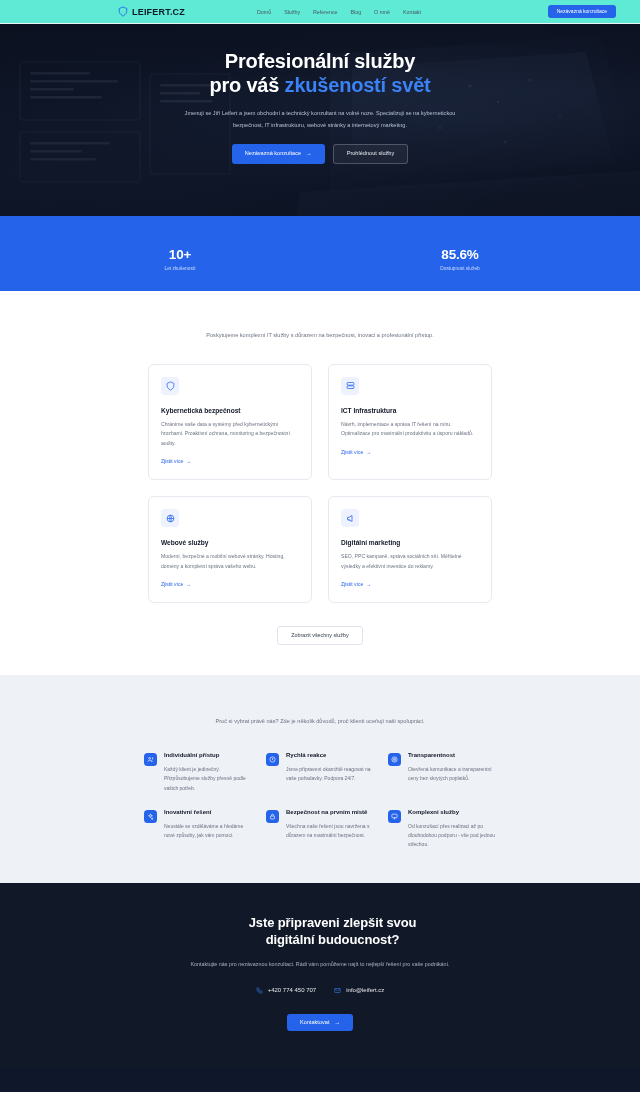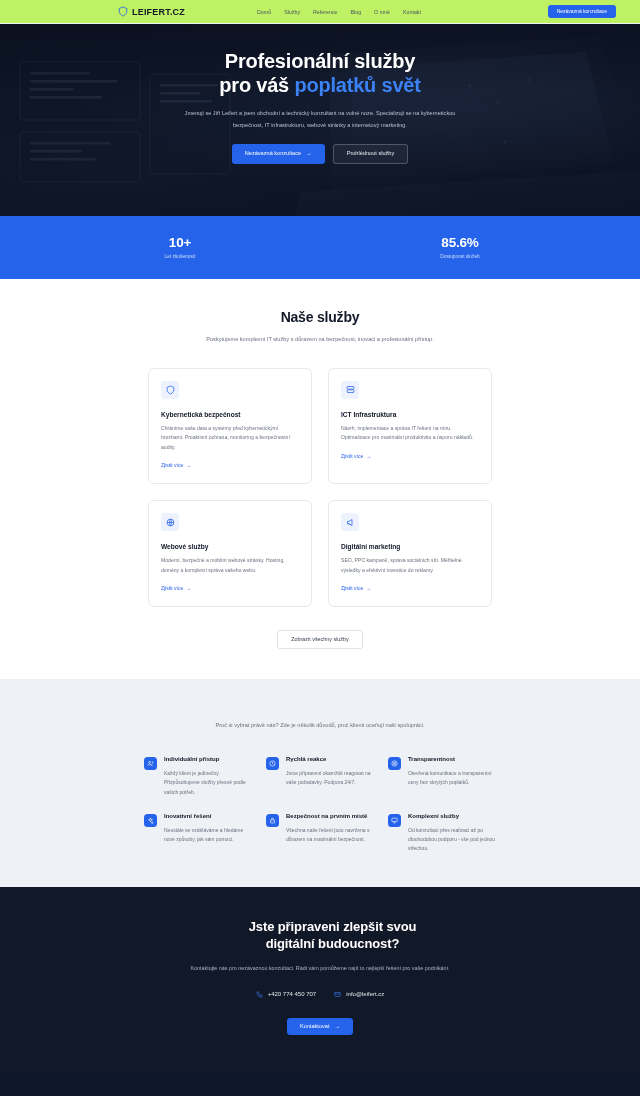--- a/index.html
+++ b/index.html
@@ -8,21 +8,21 @@
     font-family: "Liberation Sans", "DejaVu Sans", sans-serif;
     background: #ffffff;
     color: #111827;
     -webkit-font-smoothing: antialiased;
   }
   .page { width: 640px; position: relative; overflow: hidden; }
 
   
   .header {
     height: 24px;
-    background: #bef264;
+    background: #5eead4;
     display: flex;
     align-items: center;
     padding: 0 24px;
     border-bottom: 1px solid #eef1f5;
     position: relative;
     z-index: 20;
   }
   .brand { display: flex; align-items: center; gap: 4px; margin-left: 94px; }
   .brand-mark { width: 10px; height: 11px; display: block; }
   .brand-text {
@@ -79,21 +79,21 @@
   .btn-ghost {
     background: rgba(255,255,255,0.05); color: #e5e9f0;
     border: 1px solid rgba(255,255,255,0.22);
     font-size: 5.6px; padding: 6px 13px; border-radius: 3px; line-height: 1;
   }
 
   
   .stats {
     background: #2563eb;
     display: flex;
-    padding: 19px 40px 20px;
+    padding: 31px 40px 20px;
   }
   .stat { flex: 1; text-align: center; }
   .stat-value {
     color: #ffffff; font-size: 13.5px; font-weight: bold; letter-spacing: -0.2px;
   }
   .stat-label { color: #cfdcfb; font-size: 4.8px; margin-top: 4px; }
 
   
   .section { padding: 30px 0; }
   .section-head { text-align: center; }
@@ -249,21 +249,21 @@
           <circle cx="498" cy="78" r="1.2"></circle>
         <circle cx="530" cy="56" r="1.4"></circle>
           <circle cx="560" cy="92" r="1.1"></circle>
         <circle cx="440" cy="104" r="1.3"></circle>
           <circle cx="505" cy="118" r="1.5"></circle>
       </g>
     </svg>
     <div class="hero-inner">
       <h1>
         <span>Profesionální služby</span><br>
-        <span>pro váš </span><span class="accent">poplatků svět</span>
+        <span>pro váš </span><span class="accent">zkušeností svět</span>
       </h1>
       <p class="hero-sub">Jmenuji se Jiří Leifert a jsem obchodní a technický konzultant na volné noze. Specializuji se na kybernetickou bezpečnost, IT infrastrukturu, webové stránky a internetový marketing.</p>
       <div class="hero-btns">
         <button class="btn-primary">
           <span>Nezávazná konzultace</span>
           <span>→</span>
         </button>
         <button class="btn-ghost">Prohlédnout služby</button>
       </div>
     </div>
@@ -275,21 +275,20 @@
       <div class="stat-label">Let zkušeností</div>
     </div>
     <div class="stat">
       <div class="stat-value">85.6%</div>
       <div class="stat-label">Dostupnost služeb</div>
     </div>
   </section>
 
   <section class="section">
     <div class="section-head">
-      <h2>Naše služby</h2>
       <p>Poskytujeme komplexní IT služby s důrazem na bezpečnost, inovaci a profesionální přístup.</p>
     </div>
 
     <div class="services-grid">
 
       <article class="card">
         <div class="card-icon">
           <svg width="9" height="10" viewBox="0 0 24 26" fill="none" stroke="#2563eb" stroke-width="2">
             <path d="M12 2 L21 6 V13 C21 19 12 24 12 24 C12 24 3 19 3 13 V6 Z"></path>
           </svg>

